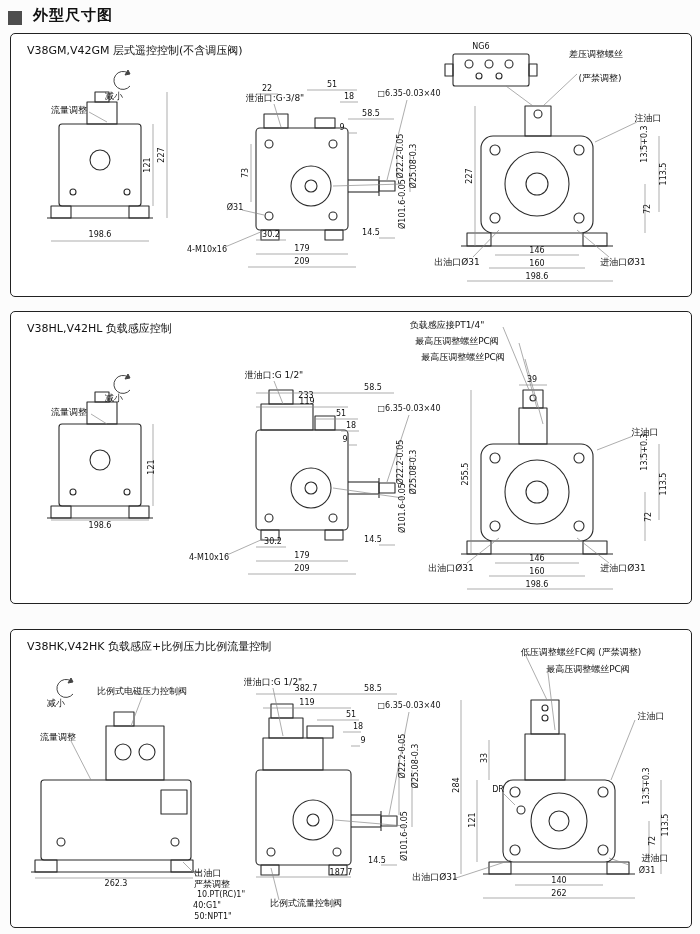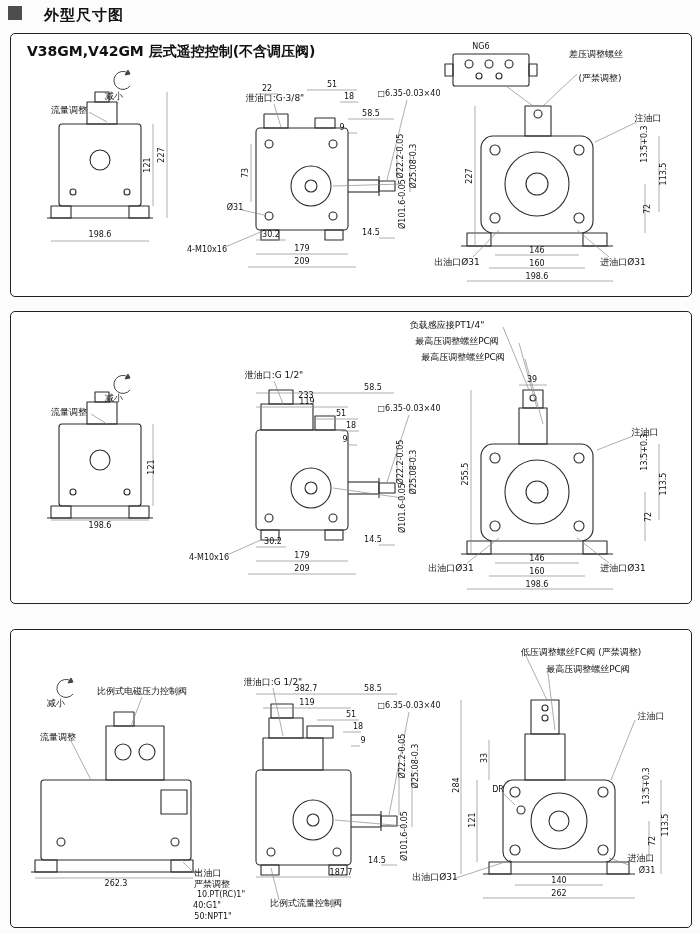--- a/index.html
+++ b/index.html
@@ -1,24 +1,24 @@
 <!DOCTYPE html>
 <html><head>
 <meta charset="utf-8">
 <style>
   html,body{margin:0;padding:0}
   body{width:700px;height:934px;background:#fcfcfc;font-family:"DejaVu Sans","Liberation Sans",sans-serif;color:#111;position:relative;overflow:hidden}
-  .header{position:absolute;left:8px;top:6px;display:flex;align-items:flex-start;gap:22px}
+  .header{position:absolute;left:8px;top:6px;display:flex;align-items:flex-end;gap:11px}
   .sq{width:14px;height:14px;background:#4d4d4d}
   .htitle{font-size:15px;font-weight:bold;letter-spacing:1px}
   .panel{position:absolute;left:10px;width:680px;border:1.2px solid #222;border-radius:5px;background:#fff}
   #panel1{top:33px;height:262px}
   #panel2{top:311px;height:291px}
   #panel3{top:629px;height:297px}
-  .ptitle{position:absolute;left:16px;top:9px;font-size:14px;font-weight:bold;z-index:2}
+  .ptitle{position:absolute;left:16px;top:9px;font-size:11px;font-weight:normal;z-index:2}
   .panel svg{position:absolute;left:0;top:0;width:100%;height:100%}
   .lbl{position:absolute;font-size:8px;line-height:1;white-space:nowrap;transform:translate(-50%,-50%);z-index:1;color:#111}
   .lbl.v{transform:translate(-50%,-50%) rotate(-90deg)}
   .lbl.c{font-size:9px}
 </style>
 </head>
 <body>
 
 <div class="header">
   <span class="sq"></span>
@@ -145,20 +145,21 @@
   <span class="lbl v" style="left:653px;top:140px">113.5</span>
   <span class="lbl v" style="left:637px;top:175px">72</span>
   <span class="lbl" style="left:526px;top:217px">146</span>
   <span class="lbl" style="left:526px;top:230px">160</span>
   <span class="lbl" style="left:526px;top:243px">198.6</span>
   <span class="lbl c" style="left:446px;top:228px">出油口Ø31</span>
   <span class="lbl c" style="left:612px;top:228px">进油口Ø31</span>
 </section>
 
 <section class="panel" id="panel2">
+  <div class="ptitle">V38HL,V42HL 负载感应控制</div>
   <svg viewBox="0 0 680 291" preserveAspectRatio="none">
     <g fill="none" stroke="#2b2b2b" stroke-width="1.1" stroke-linejoin="round">
       <rect x="48" y="112" width="82" height="82" rx="3"></rect>
       <rect x="76" y="90" width="30" height="22"></rect>
       <rect x="84" y="80" width="14" height="10"></rect>
       <rect x="40" y="194" width="20" height="12"></rect>
       <rect x="118" y="194" width="20" height="12"></rect>
       <line x1="36" y1="206" x2="142" y2="206"></line>
       <circle cx="62" cy="180" r="3"></circle>
         <circle cx="116" cy="180" r="3"></circle>
@@ -261,20 +262,21 @@
   <span class="lbl v" style="left:653px;top:172px">113.5</span>
   <span class="lbl v" style="left:638px;top:205px">72</span>
   <span class="lbl" style="left:526px;top:247px">146</span>
   <span class="lbl" style="left:526px;top:260px">160</span>
   <span class="lbl" style="left:526px;top:273px">198.6</span>
   <span class="lbl c" style="left:440px;top:256px">出油口Ø31</span>
   <span class="lbl c" style="left:612px;top:256px">进油口Ø31</span>
 </section>
 
 <section class="panel" id="panel3">
+  <div class="ptitle">V38HK,V42HK 负载感应+比例压力比例流量控制</div>
   <svg viewBox="0 0 680 297" preserveAspectRatio="none">
     <g fill="none" stroke="#2b2b2b" stroke-width="1.1" stroke-linejoin="round">
       <rect x="30" y="150" width="150" height="80" rx="3"></rect>
       <rect x="95" y="96" width="58" height="54"></rect>
       <rect x="103" y="82" width="20" height="14"></rect>
       <circle cx="112" cy="122" r="8"></circle>
         <circle cx="136" cy="122" r="8"></circle>
       <rect x="150" y="160" width="26" height="24"></rect>
       <rect x="24" y="230" width="22" height="12"></rect>
       <rect x="160" y="230" width="22" height="12"></rect>
@@ -370,21 +372,21 @@
   <span class="lbl v" style="left:474px;top:128px">33</span>
   <span class="lbl v" style="left:462px;top:190px">121</span>
   <span class="lbl" style="left:487px;top:160px">DR</span>
   <span class="lbl c" style="left:640px;top:86px">注油口</span>
   <span class="lbl v" style="left:636px;top:156px">13.5+0.3</span>
   <span class="lbl v" style="left:655px;top:195px">113.5</span>
   <span class="lbl v" style="left:642px;top:211px">72</span>
   <span class="lbl" style="left:548px;top:251px">140</span>
   <span class="lbl" style="left:548px;top:264px">262</span>
   <span class="lbl c" style="left:424px;top:247px">出油口Ø31</span>
-  <span class="lbl c" style="left:630px;top:228px">进油口</span>
+  <span class="lbl c" style="left:644px;top:228px">进油口</span>
   <span class="lbl" style="left:636px;top:241px">Ø31</span>
   <span class="lbl" style="left:330px;top:243px">187.7</span>
   <span class="lbl" style="left:366px;top:231px">14.5</span>
   <span class="lbl v" style="left:394px;top:206px">Ø101.6-0.05</span>
   <span class="lbl" style="left:105px;top:254px">262.3</span>
   <span class="lbl c" style="left:197px;top:243px">出油口</span>
   <span class="lbl c" style="left:201px;top:254px">严禁调整</span>
   <span class="lbl" style="left:210px;top:265px">10.PT(RC)1"</span>
   <span class="lbl" style="left:196px;top:276px">40:G1"</span>
   <span class="lbl" style="left:202px;top:287px">50:NPT1"</span>

